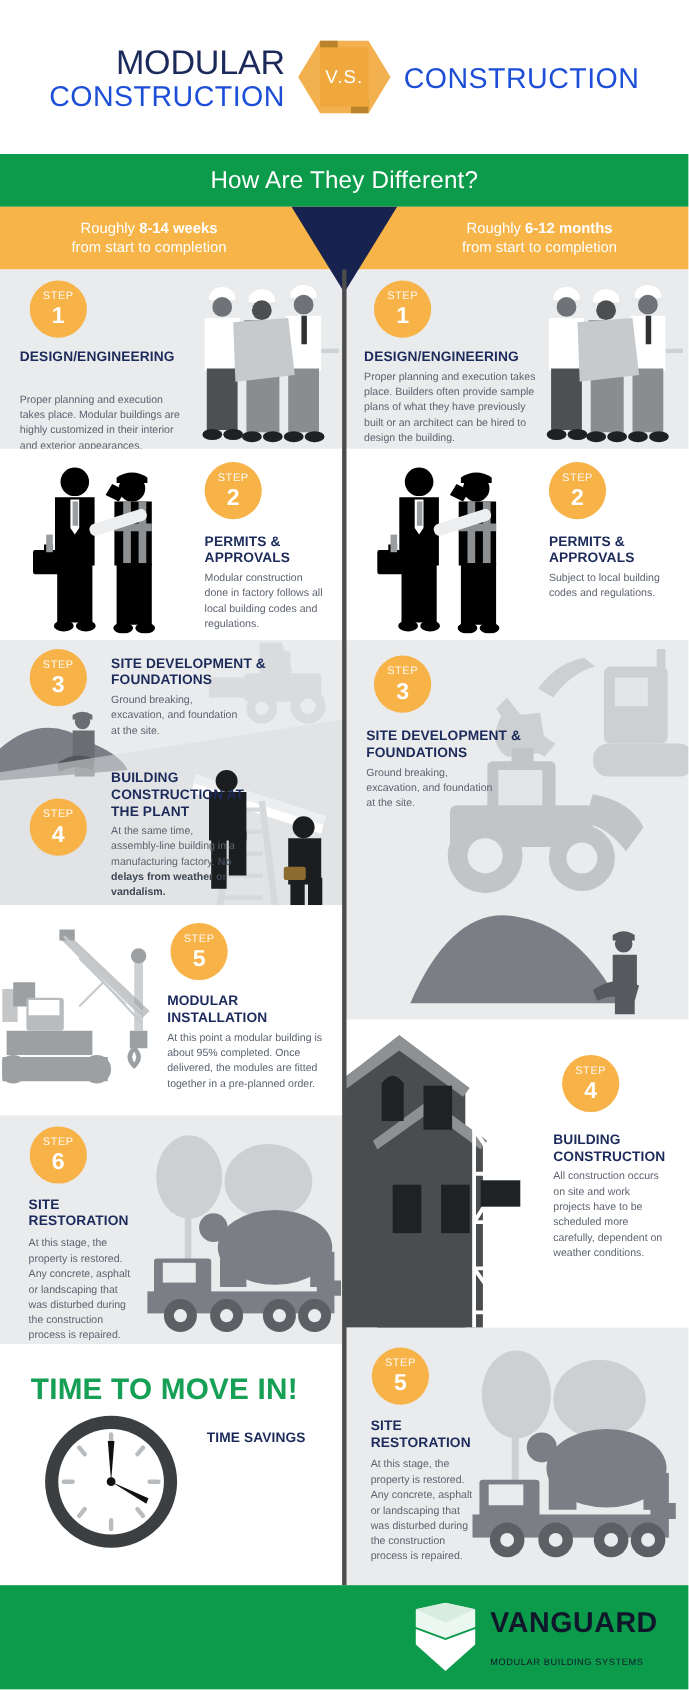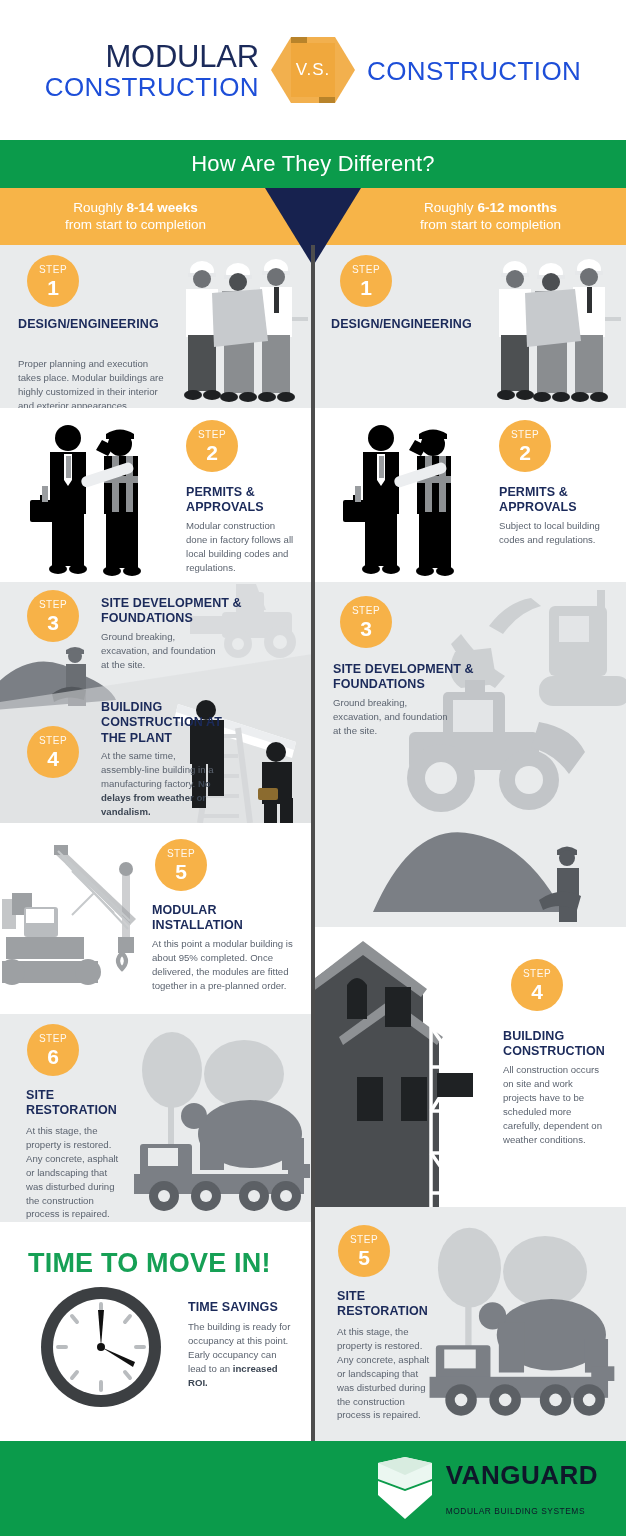--- a/index.html
+++ b/index.html
@@ -364,21 +364,20 @@
         <circle cx="63" cy="63" r="48" fill="#ffffff"></circle>
         <g stroke="#b9bcbf" stroke-width="4" stroke-linecap="round">
           <path d="M63 20v8M92 32l-5 6M106 63h-8M92 94l-5-6M63 106v-8M34 94l5-6M20 63h8M34 32l5 6"></path>
         </g>
         <path d="M63 63 L60 26 L66 26 Z" fill="#111"></path>
         <path d="M63 63 L97 78 L95 83 Z" fill="#111"></path>
         <circle cx="63" cy="63" r="4" fill="#111"></circle>
       </svg>
 
       <div class="head2" style="position:absolute; left:188px; top:78px; width:120px;">TIME SAVINGS</div>
-      <div class="body2" style="position:absolute; left:188px; top:98px; width:105px;"><span>The building is ready for occupancy at this point. Early occupancy can lead to an </span><b>increased ROI.</b></div>
     </div>
   </div>
 
   <div class="col right">
 
     <div class="sec gray" style="height:163px;">
       <svg class="art" style="left:168px; top:6px;" width="140" height="152" viewBox="0 0 140 152">
         <rect x="104" y="66" width="36" height="4" fill="#cfd2d4"></rect>
         <ellipse cx="34" cy="20" rx="12" ry="10" fill="#fff"></ellipse>
           <path d="M20 22h28v4H20z" fill="#e6e8ea"></path>
@@ -403,20 +402,21 @@
         <ellipse cx="61" cy="146" rx="9" ry="5" fill="#1e2022"></ellipse>
           <ellipse cx="80" cy="146" rx="9" ry="5" fill="#1e2022"></ellipse>
         <path d="M44 42l50-4 6 52-54 6z" fill="#c7cacd"></path>
       </svg>
 
       <div style="position:absolute; left:27px; top:10px;" class="step-circle">
         <span class="s-word">STEP</span>
         <span class="s-num">1</span>
       </div>
       <div class="head2" style="position:absolute; left:18px; top:72px; width:180px;">DESIGN/ENGINEERING</div>
+      <div class="body2" style="position:absolute; left:18px; top:91px; width:160px;">Proper planning and execution takes place. Builders often provide sample plans of what they have previously built or an architect can be hired to design the building.</div>
     </div>
 
     <div class="sec white" style="height:174px;">
       <svg class="art" style="left:20px; top:8px;" width="150" height="160" viewBox="0 0 150 160">
         <circle cx="48" cy="22" r="13" fill="#000"></circle>
         <path d="M30 36h36v62H30z" fill="#000"></path>
         <path d="M44 38h8v26l-4 6-4-6z" fill="#fff"></path>
         <path d="M46 40h5v22h-5z" fill="#9a9da0"></path>
         <path d="M32 96h32v54H32z" fill="#000"></path>
         <ellipse cx="38" cy="153" rx="9" ry="5" fill="#000"></ellipse>

